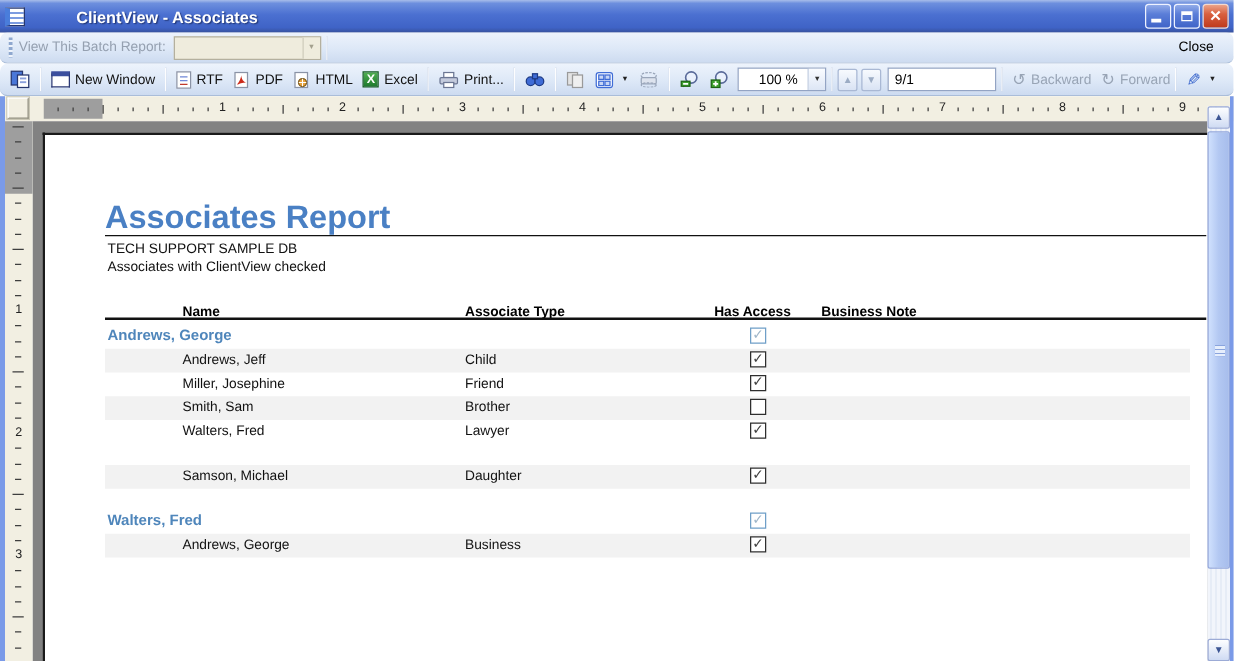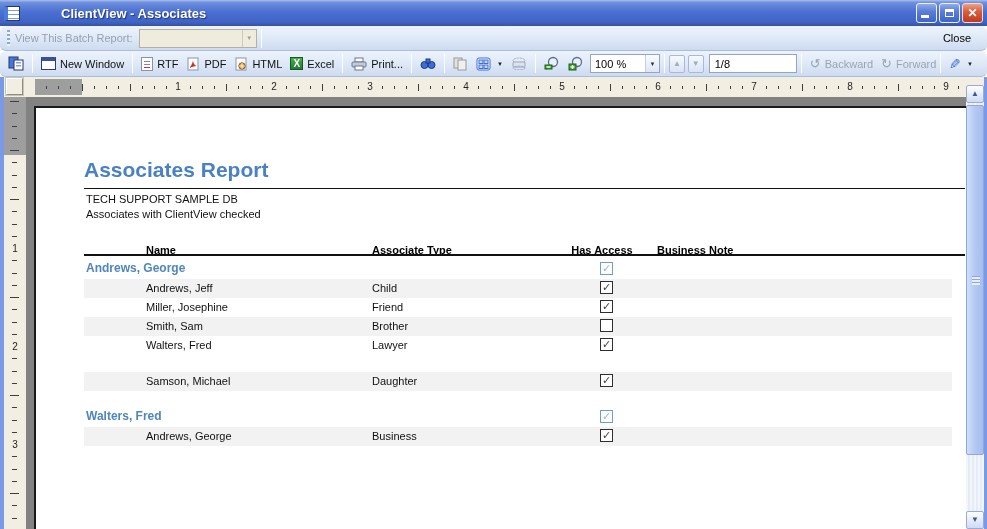--- a/index.html
+++ b/index.html
@@ -27,21 +27,21 @@
     background: linear-gradient(180deg,#edf3fc 0%,#dde8f7 55%,#cddbf0 100%);
     border-bottom:1px solid #aabdd9;border-radius:6px; }
   .toolbar2 { top:26px; height:25px; padding:0 6px; }
   .toolbar3 { top:51px; height:26px; padding:0 4px; }
   .grip { width:3px; height:16px; margin:0 5px 0 1px;
     background: repeating-linear-gradient(180deg,#8fa8cf 0 2px, #eef3fb 2px 4px); }
   .tb-sep { width:1px; height:19px; background:#9fb4d4; border-right:1px solid #fdfdfe; margin:0 4px; }
   .tb-btn { display:flex; align-items:center; gap:4px; padding:1px 4px; color:#111; white-space:nowrap; }
   .tb-btn.disabled { color:#98a4b5; }
   .muted { color:#95a0b0; }
-  .combo { height:19px; background:#fff; border:1px solid #93a4c4; display:flex; align-items:center; padding-left:4px; }
+  .combo { height:19px; background:#fff; border:1px solid #93a4c4; display:flex; align-items:center; padding-left:16px; }
   .combo .dd { margin-left:auto; width:14px; height:100%; display:flex; align-items:center; justify-content:center;
     border-left:1px solid #c2cee2; background:linear-gradient(180deg,#fafcff,#dde6f5); font-size:6px; color:#333; }
   .combo.disabled { background:#efecdd; border-color:#b4b09e; color:#9a9a90; }
   .combo.disabled .dd { background:#efecdd; border-left:1px solid #cfccbc; color:#a3a08e; }
   .field { height:19px; background:#fff; border:1px solid #93a4c4; display:flex; align-items:center; padding-left:5px; }
   .sqbtn { width:19px; height:18px; border:1px solid #a9b8d4; border-radius:2px;
     background:linear-gradient(180deg,#f7fafe,#d9e3f4); display:flex; align-items:center; justify-content:center;
     color:#9cacc4; font-size:8px; line-height:1; }
   .caret { font-size:6px; color:#222; margin-left:2px; }
   .push-right { margin-left:auto; }
@@ -71,21 +71,21 @@
   .vtick.tall { left:6px; width:9px; }
   .vnum { position:absolute; left:0; width:22px; text-align:center; font-size:10px; color:#222; transform:translateY(-50%); }
 
   .left-edge { position:absolute; left:0; top:77px; width:4px; height:452px; background:#7a9ae8; }
   .right-edge { position:absolute; left:984px; top:77px; width:3px; height:452px; background:#7a9ae8; }
   .workspace { position:absolute; left:26px; top:97px; width:940px; height:432px; background:#828282; }
   .page { position:absolute; left:34px; top:106px; width:932px; height:423px; background:#fff;
     border-left:2px solid #1a1a1a; border-top:2px solid #1a1a1a; }
 
   
-  .rpt-title { position:absolute; left:48px; top:50px; font-size:21px; font-weight:bold; color:#4a80c4; letter-spacing:0; }
+  .rpt-title { position:absolute; left:48px; top:50px; font-size:26px; font-weight:bold; color:#4a80c4; letter-spacing:0; }
   .rpt-title-line { position:absolute; left:48px; top:80px; width:881px; height:1px; background:#111; }
   .rpt-sub1 { position:absolute; left:50px; top:85px; font-size:11px; color:#111; }
   .rpt-sub2 { position:absolute; left:50px; top:100px; font-size:11px; color:#111; }
   .col-head { position:absolute; top:136px; font-weight:bold; font-size:11px; color:#000; }
   .ch-name { left:110px; } .ch-type { left:336px; }
   .ch-access { left:520px; width:92px; text-align:center; }
   .ch-note { left:621px; }
   .head-line { position:absolute; left:48px; top:146px; width:881px; height:2px; background:#111; }
   #report-body { position:absolute; left:0; top:152px; width:932px; }
   .group { margin-bottom:17px; }
@@ -268,21 +268,21 @@
     <span class="dd">▼</span>
   </div>
   <div class="tb-sep"></div>
   <div class="sqbtn">
       <span>▲</span>
     </div>
   <div class="sqbtn" style="margin-left:3px;">
       <span>▼</span>
     </div>
   <div class="field" style="width:106px; margin-left:5px;">
-    <span>1/8</span>
+    <span>9/1</span>
   </div>
   <div class="tb-sep"></div>
   <div class="tb-btn disabled">
     <span style="font-size:13px;">↺</span>
     <span>Backward</span>
   </div>
   <div class="tb-btn disabled">
     <span style="font-size:13px;">↻</span>
     <span>Forward</span>
   </div>

